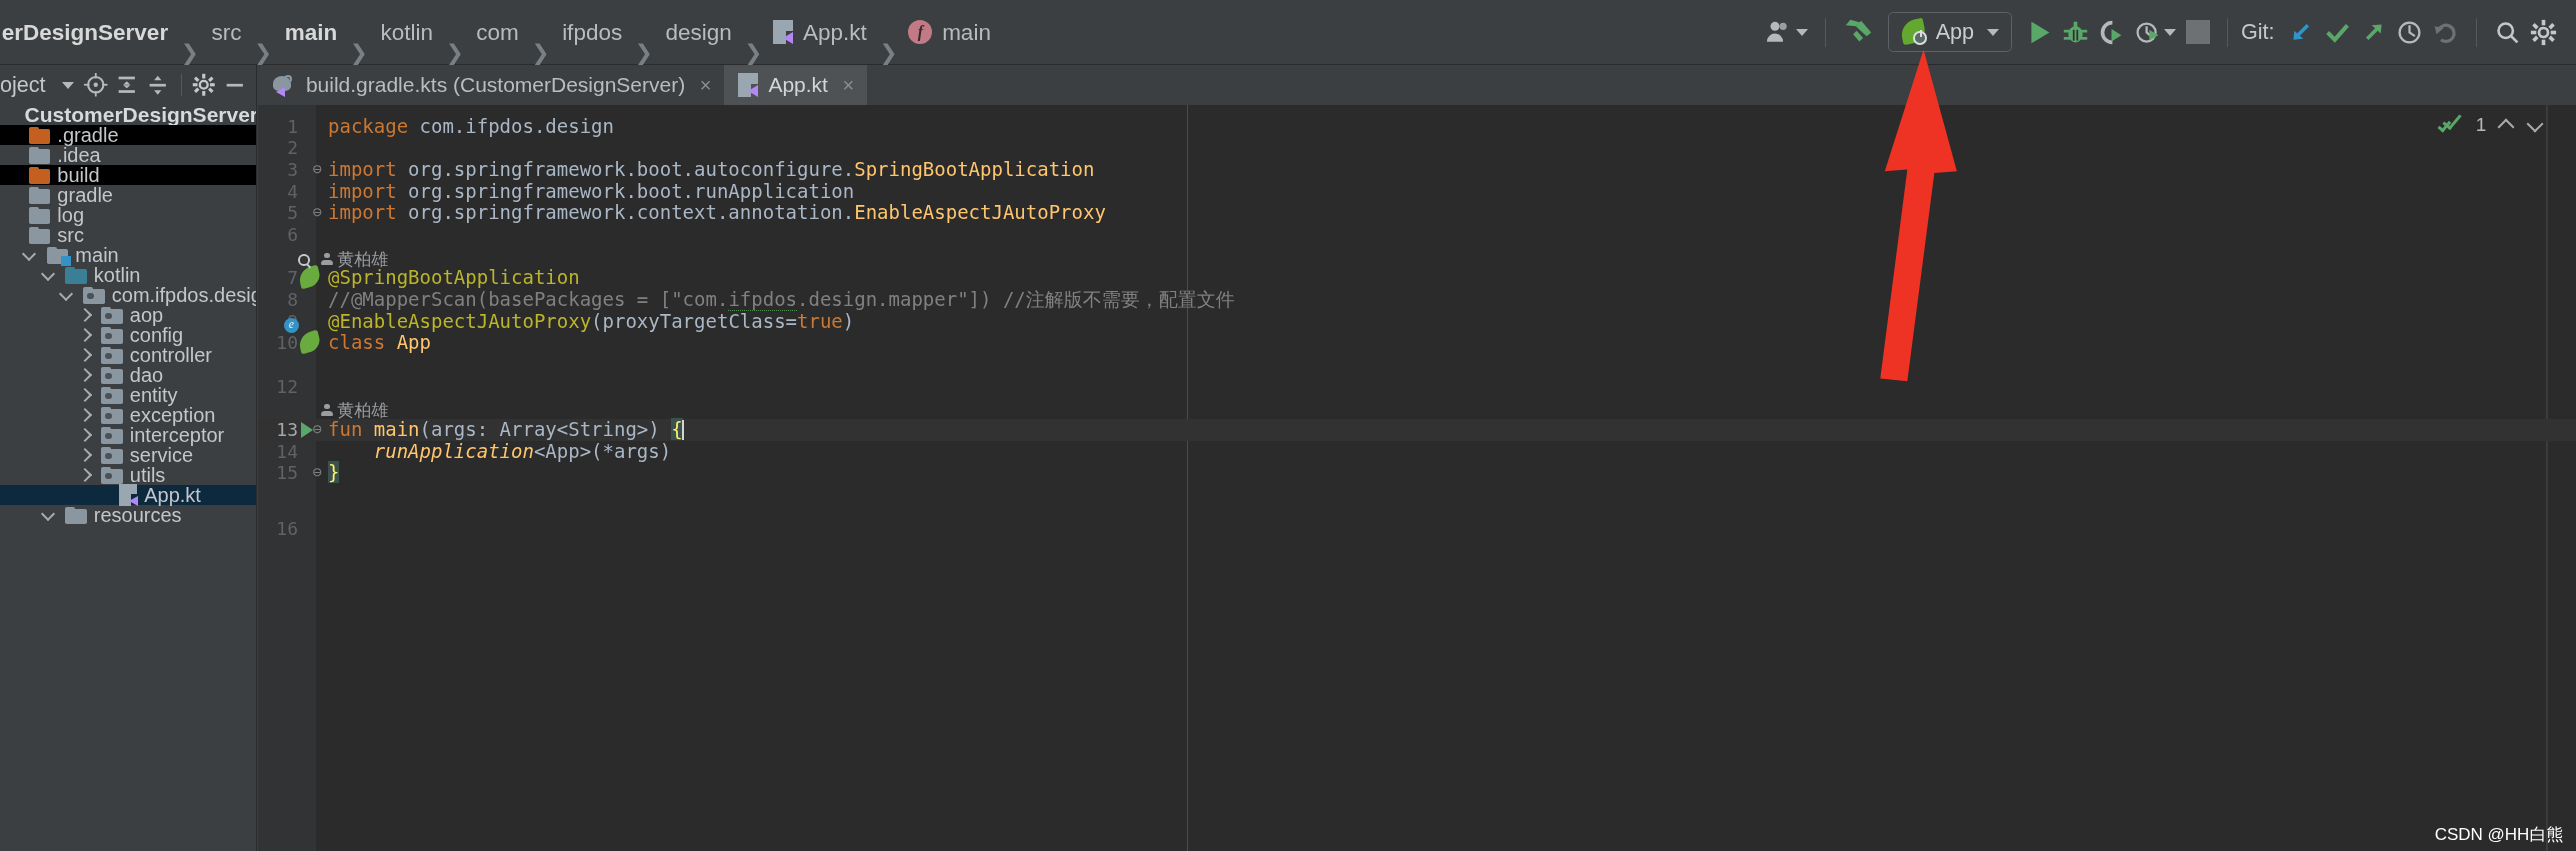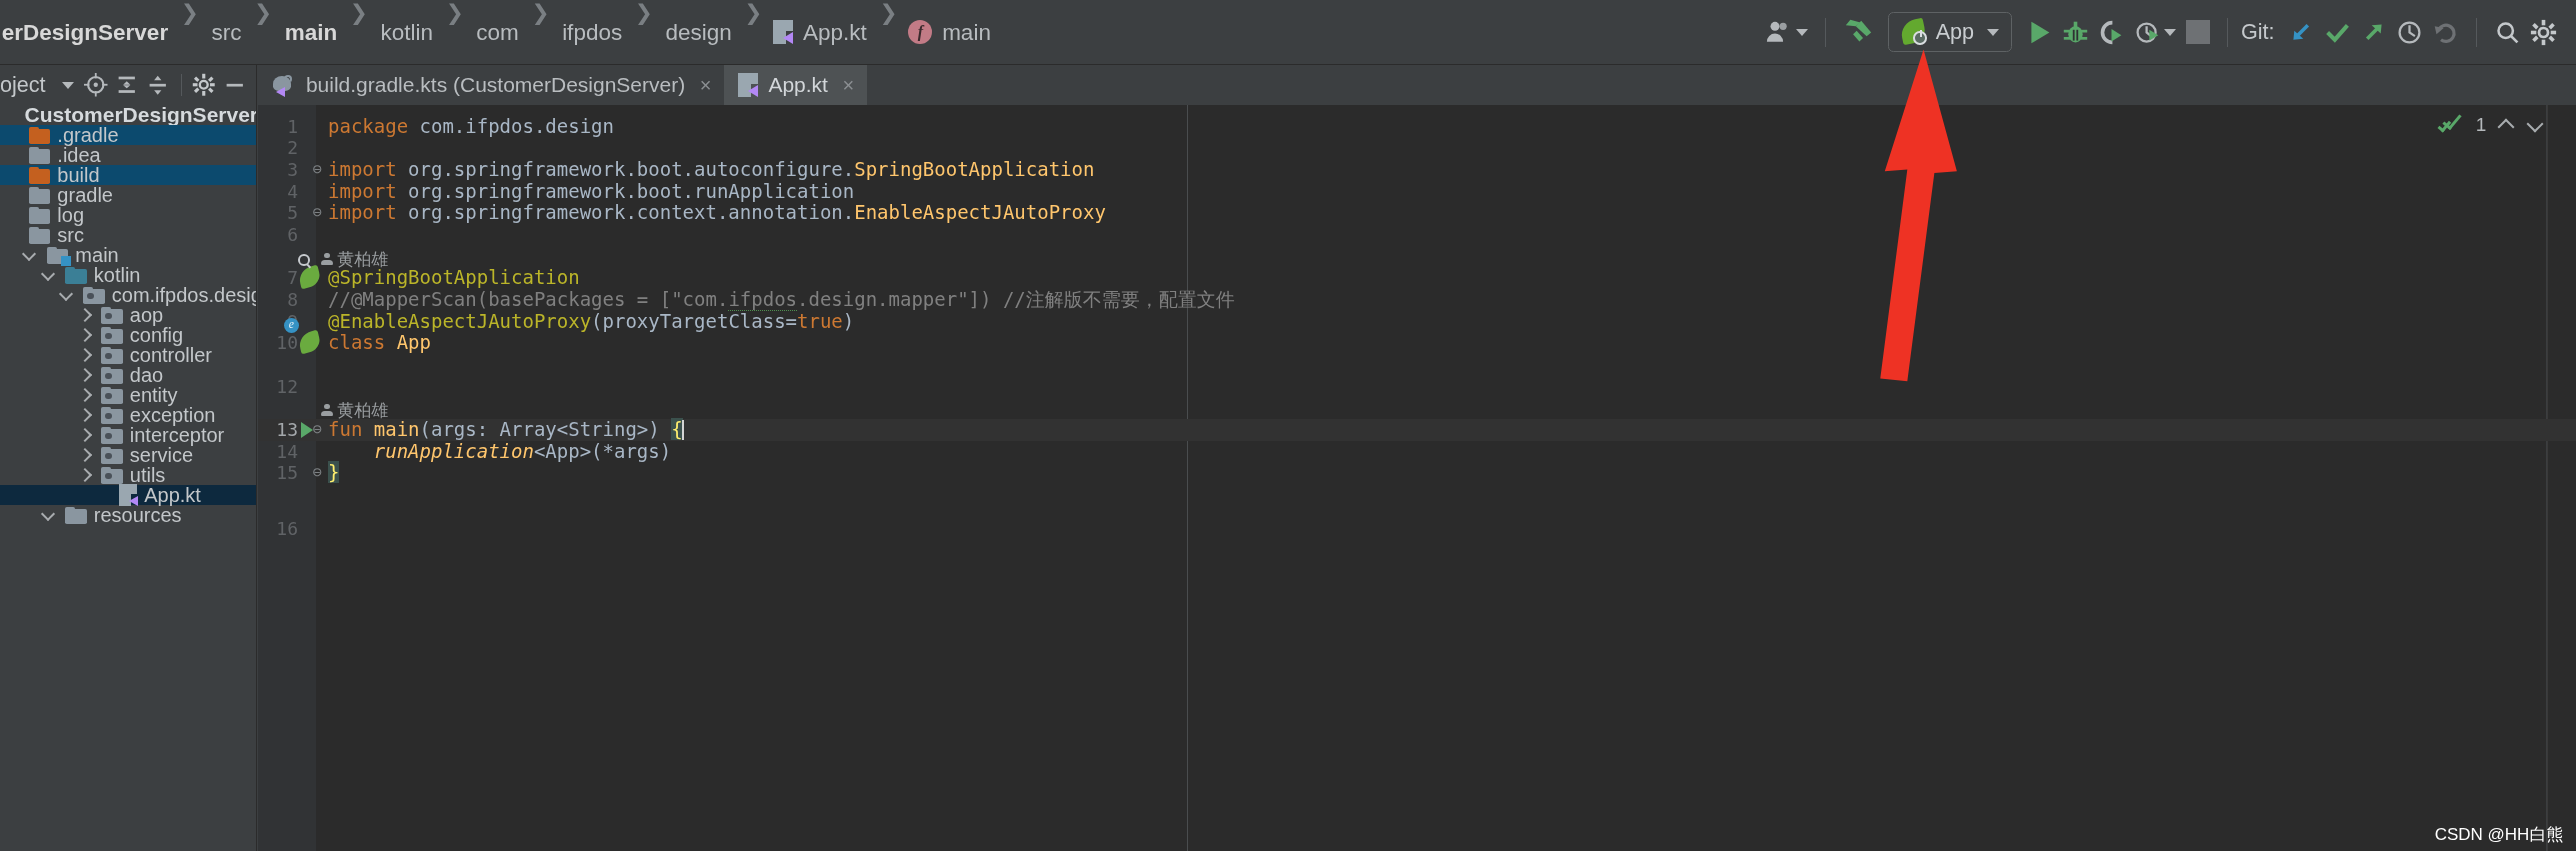--- a/index.html
+++ b/index.html
@@ -11,21 +11,21 @@
     color: #bbbbbb;
   }
   #app { position: relative; width: 2576px; height: 851px; }
 
   
   .navbar {
     position: absolute; left: 0; top: 0; width: 2576px; height: 65px;
     background: #3c3f41; display: flex; align-items: center;
     border-bottom: 0.9px solid #2b2b2b;
   }
-  .crumbs { display: flex; align-items: flex-start; height: 65px; padding-left: 0px; }
+  .crumbs { display: flex; align-items: flex-end; height: 65px; padding-left: 0px; }
   .crumb {
     font-size: 22.5px; color: #b8bcbf; white-space: nowrap;
     padding: 0 1.8px; line-height: 65px;
   }
   .crumb.bold { font-weight: bold; color: #d8d8d8; }
   .crumb-sep {
     font-size: 21.6px; color: #7a7f83; padding: 0 10.8px;
     font-family: "DejaVu Sans", sans-serif;
   }
   .crumb-item { display: flex; align-items: center; gap: 8px; }
@@ -88,21 +88,21 @@
   .lp-head .caret-dn { margin-left: 16px; }
   .lp-icons { margin-left: auto; display: flex; align-items: center; gap: 0; padding-right: 5.4px; }
   .lp-ic { width: 31px; height: 31px; display: flex; align-items: center; justify-content: center; }
 
   .tree { position: absolute; top: 40px; left: 0; right: 0; bottom: 0; overflow: hidden; }
   .trow {
     display: flex; align-items: center; height: 20px; font-size: 20px;
     color: #c3c7ca; white-space: nowrap; position: relative;
   }
   .trow .tw { display: flex; align-items: center; gap: 7.2px; }
-  .trow.excluded { background: #0c4a6e; }
+  .trow.excluded { background: #000000; }
   .trow.selected { background: #0d293e; }
   .trow.rootrow { font-weight: bold; color: #d6dadd; font-size: 21px; margin-left: 21px; }
   .t-path { color: #7d8184; font-size: 18px; font-weight: normal; margin-left: 9px; }
   .chev {
     width: 16px; height: 16px; flex: none; position: relative; margin-right: 1.8px;
   }
   .chev:before {
     content: ""; position: absolute; left: 3.6px; top: 2.7px;
     width: 8px; height: 8px; border-right: 2.3px solid #a8acaf; border-bottom: 2.3px solid #a8acaf;
     transform: rotate(-45deg);

